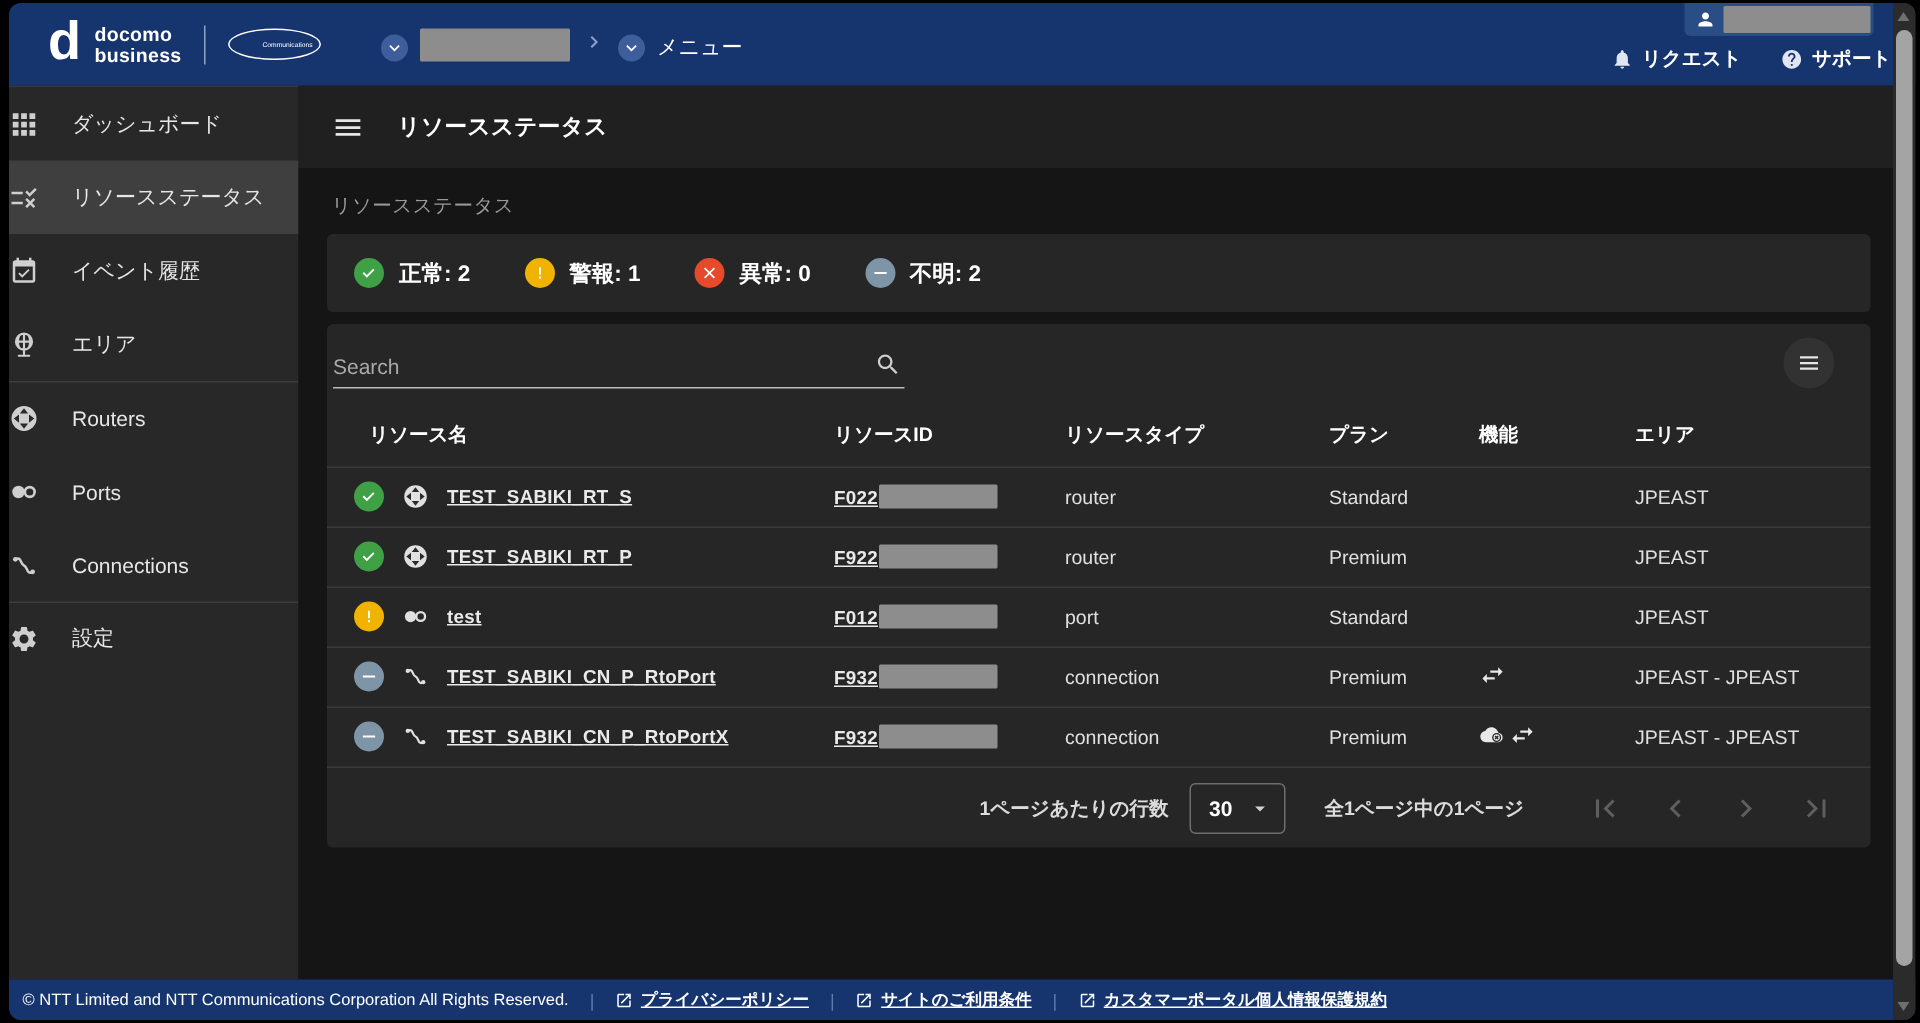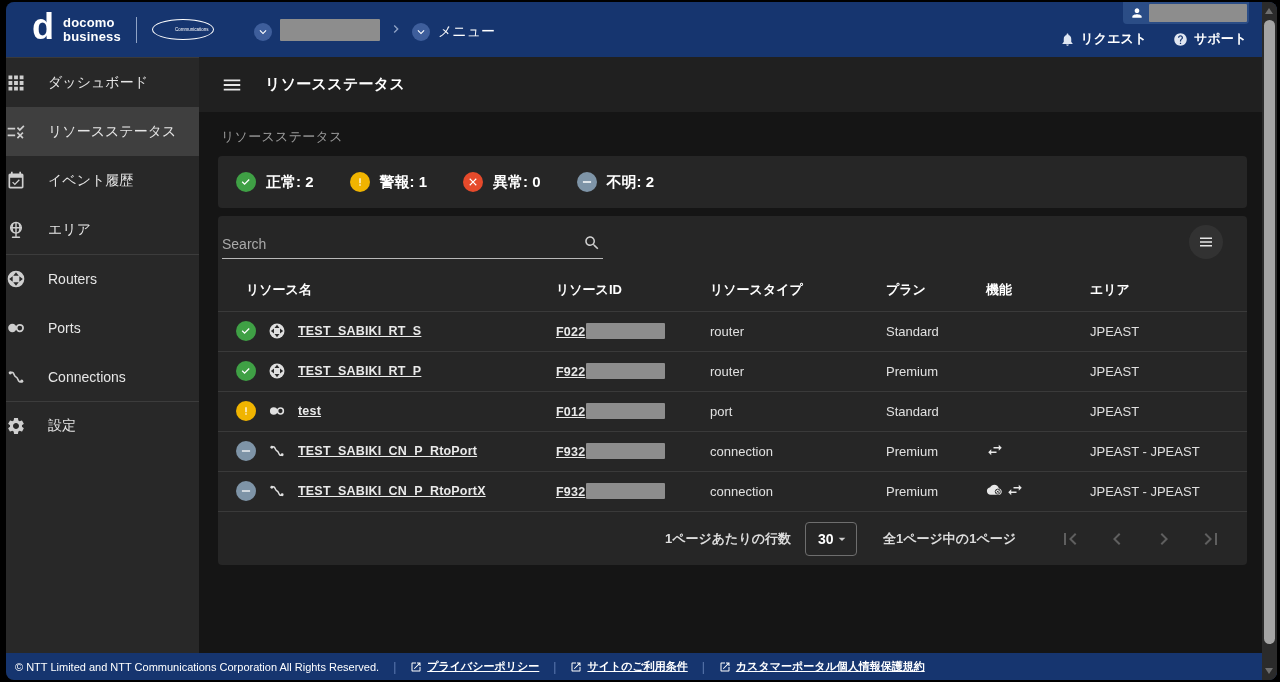--- a/index.html
+++ b/index.html
@@ -24,21 +24,21 @@
     display:inline-flex; align-items:center; justify-content:center; }
   .crumb-circle svg { width:14px; height:14px; fill:#fff; }
   .crumb-gt svg { width:16px; height:16px; fill:#8fa3c6; }
   .crumb-label { font-size:14px; color:#fff; }
   .redacted { display:inline-block; background:#8d8d8d; border-radius:1px; }
   .r-crumb { width:100px; height:22px; }
   .user-chip { position:absolute; top:0; right:28px; height:22px; background:#2b4d86;
     border-radius:0 0 4px 4px; display:flex; align-items:center; padding:0 2px 0 7px; gap:5px; }
   .user-chip .icon svg { width:14px; height:14px; fill:#fff; display:block; }
   .r-user { width:98px; height:18px; }
-  .header-actions { position:absolute; right:30px; bottom:9px; display:flex; gap:26px; }
+  .header-actions { position:absolute; right:16px; bottom:9px; display:flex; gap:26px; }
   .hdr-action { display:flex; align-items:center; gap:6px; font-size:13px; font-weight:bold; cursor:pointer; }
   .hdr-action .icon svg { width:15px; height:15px; fill:#dfe6f2; display:block; }
 
   
   .body-row { flex:1; display:flex; min-height:0; }
   .sidebar { width:193px; flex:0 0 193px; background:#282828; border-top:1px solid #3a3a3a; }
   .side-item { height:49px; display:flex; align-items:center; gap:22px;
     color:#e6e6e6; font-size:14px; cursor:pointer; }
   .side-item.divider { border-top:1px solid #3c3c3c; }
   .side-item.selected { background:#3f3f3f; }
@@ -89,21 +89,21 @@
   .type-icon svg { width:18px; height:18px; fill:currentColor; display:block; }
   a.row-link { color:#eaeaea; text-decoration:underline; font-weight:bold; font-size:12.5px; letter-spacing:.2px; }
   .id-wrap { display:inline-flex; align-items:flex-end; }
   .r-id { width:79px; height:16px; margin-left:1px; }
   .func-wrap { display:inline-flex; align-items:center; gap:2px; }
   .func-wrap .icon { width:18px; height:18px; color:#e8e8e8; }
   .func-wrap .icon svg { width:18px; height:18px; fill:currentColor; display:block; }
 
   .pagination { height:54px; display:flex; align-items:center; justify-content:flex-end;
     padding-right:24px; border-top:1px solid #3a3a3a; color:#dcdcdc; font-size:13px; font-weight:bold; }
-  .select { display:inline-flex; align-items:center; justify-content:space-between; width:52px; height:34px;
+  .select { display:inline-flex; align-items:center; justify-content:space-between; width:64px; height:34px;
     border:1px solid #6e6e6e; border-radius:4px; margin:0 26px 0 14px; padding:0 8px 0 12px;
     color:#fff; font-size:14px; cursor:pointer; }
   .select svg { width:16px; height:16px; fill:#cfcfcf; }
   .pg-icons { display:inline-flex; gap:23px; margin-left:42px; }
   .pg-btn { width:24px; height:24px; }
   .pg-btn svg { width:24px; height:24px; fill:#5f5f5f; display:block; }
 
   
   footer { height:27px; flex:0 0 27px; background:#16356f; display:flex; align-items:center;
     padding:0 15px 0 9px; color:#fff; font-size:11px; }

